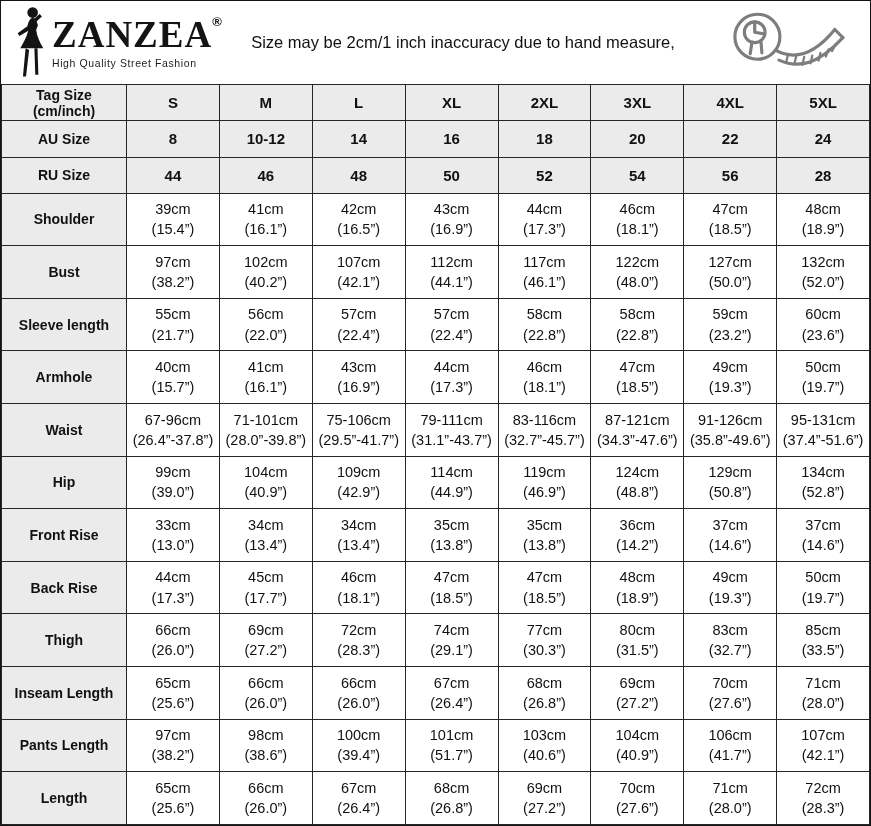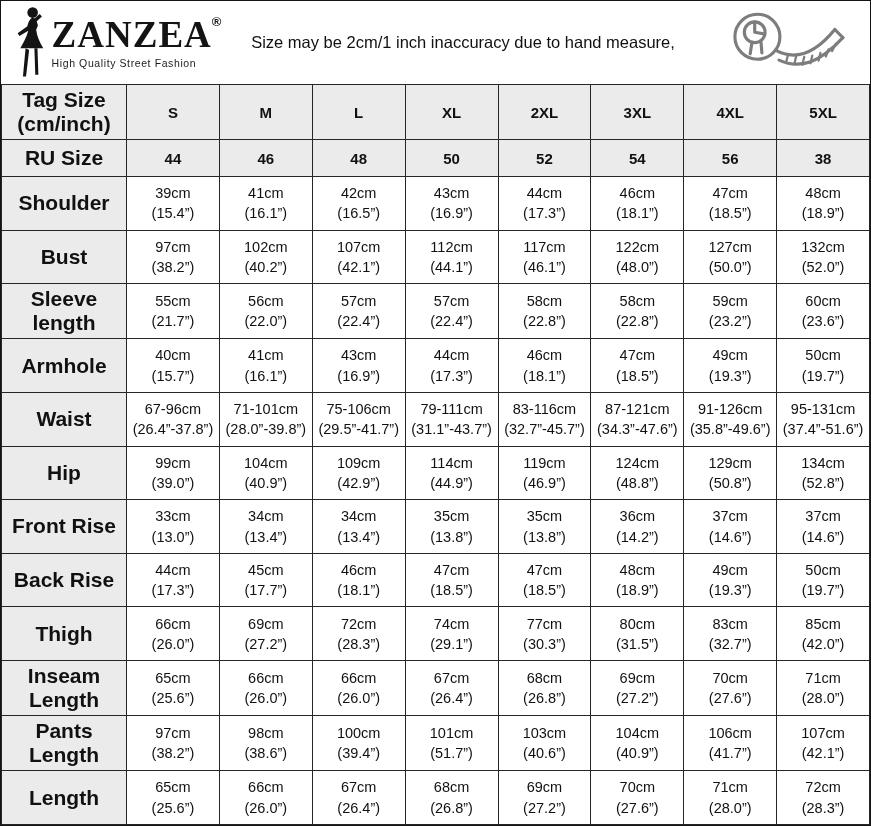--- a/index.html
+++ b/index.html
@@ -4,42 +4,42 @@
 <style>
   html,body { margin:0; padding:0; background:#fff; }
   .sheet {
     width:871px; height:826px; box-sizing:border-box;
     background:#fff; border:1px solid #141414;
     font-family:"Liberation Sans", sans-serif; color:#111;
     display:flex; flex-direction:column;
   }
   
   .banner { flex:0 0 83px; display:flex; align-items:center; overflow:hidden; }
-  .logo { width:220px; display:flex; align-items:center; padding-left:8px; box-sizing:border-box;justify-content:center; }
+  .logo { width:220px; display:flex; align-items:center; padding-left:8px; box-sizing:border-box; }
   .woman { width:42px; height:74px; flex:0 0 auto; }
   .brand-block { margin-left:1px; }
   .brand-line { white-space:nowrap; }
   .brand-name {
     font-family:"Liberation Serif", serif; font-weight:bold;
     font-size:37px; line-height:1; letter-spacing:1px; color:#141414;
   }
   .reg { font-size:13px; vertical-align:top; position:relative; top:-2px; font-family:"Liberation Sans",sans-serif; font-weight:bold; }
   .tagline { font-size:10.5px; letter-spacing:0.6px; color:#1c1c1c; margin-top:4px; }
   .disclaimer { flex:1; text-align:center; font-weight:normal; font-size:16.5px; line-height:1.5; }
   .tape-wrap { width:165px; display:flex; justify-content:center; align-items:center; }
   .tape { width:132px; height:72px; }
 
   
   table.chart { flex:1; width:100%; border-collapse:collapse; table-layout:fixed; }
   .chart th, .chart td {
     border:1px solid #262626; text-align:center; vertical-align:middle;
     padding:0 1px; overflow:hidden;
   }
   .chart col.label-col { width:125px; }
-  .chart th.row-label { background:#ebebeb; font-weight:bold; font-size:21px; line-height:1.15; }
+  .chart th.row-label { background:#ebebeb; font-weight:bold; font-size:14px; line-height:1.15; }
   tr.size-row { height:33px; }
   tr.size-row td { background:#ebebeb; font-weight:bold; font-size:15px; }
   tr.measure-row { height:48px; }
   tr.measure-row td { font-size:14.5px; font-weight:normal; line-height:1.4; white-space:nowrap; }
 </style>
 </head>
 <body>
 
 <div class="sheet">
 
@@ -126,20 +126,49 @@
           </td>
           <td>
             <div>4XL</div>
           </td>
           <td>
             <div>5XL</div>
           </td>
         </tr>
         <tr class="size-row">
           <th class="row-label">
+            <div>AU Size</div>
+          </th>
+          <td>
+            <div>8</div>
+          </td>
+          <td>
+            <div>10-12</div>
+          </td>
+          <td>
+            <div>14</div>
+          </td>
+          <td>
+            <div>16</div>
+          </td>
+          <td>
+            <div>18</div>
+          </td>
+          <td>
+            <div>20</div>
+          </td>
+          <td>
+            <div>22</div>
+          </td>
+          <td>
+            <div>24</div>
+          </td>
+        </tr>
+        <tr class="size-row">
+          <th class="row-label">
             <div>RU Size</div>
           </th>
           <td>
             <div>44</div>
           </td>
           <td>
             <div>46</div>
           </td>
           <td>
             <div>48</div>
@@ -150,21 +179,21 @@
           <td>
             <div>52</div>
           </td>
           <td>
             <div>54</div>
           </td>
           <td>
             <div>56</div>
           </td>
           <td>
-            <div>38</div>
+            <div>28</div>
           </td>
         </tr>
         <tr class="measure-row">
           <th class="row-label">
             <div>Shoulder</div>
           </th>
           <td>
             <div>39cm</div>
             <div>(15.4”)</div>
           </td>
@@ -483,21 +512,21 @@
           <td>
             <div>80cm</div>
             <div>(31.5”)</div>
           </td>
           <td>
             <div>83cm</div>
             <div>(32.7”)</div>
           </td>
           <td>
             <div>85cm</div>
-            <div>(42.0”)</div>
+            <div>(33.5”)</div>
           </td>
         </tr>
         <tr class="measure-row">
           <th class="row-label">
             <div>Inseam Length</div>
           </th>
           <td>
             <div>65cm</div>
             <div>(25.6”)</div>
           </td>

